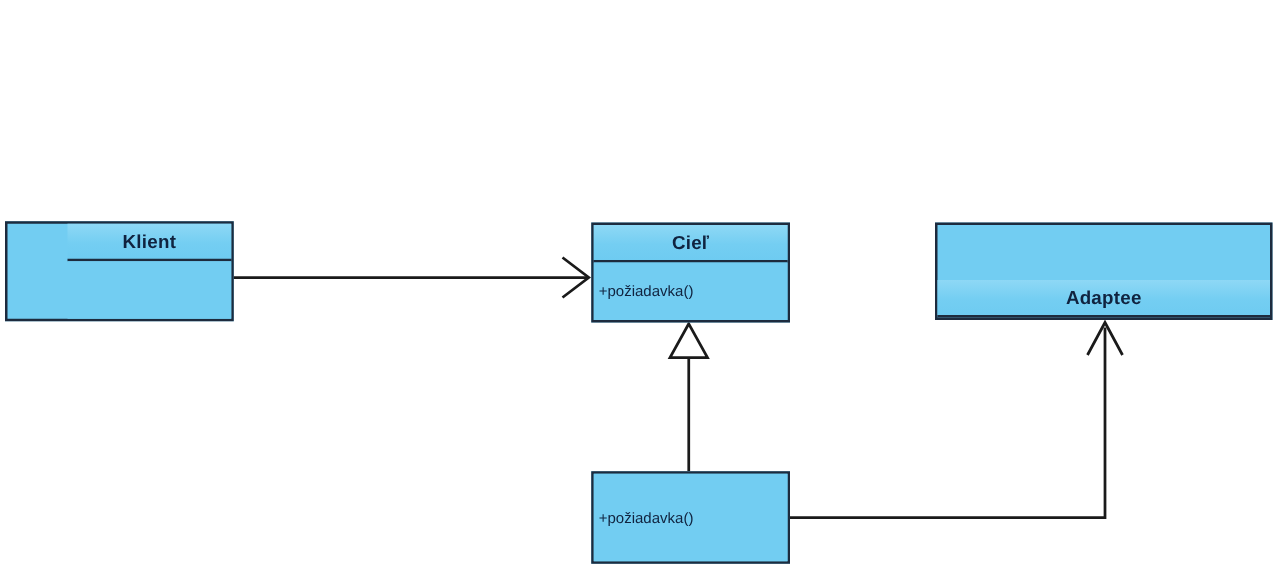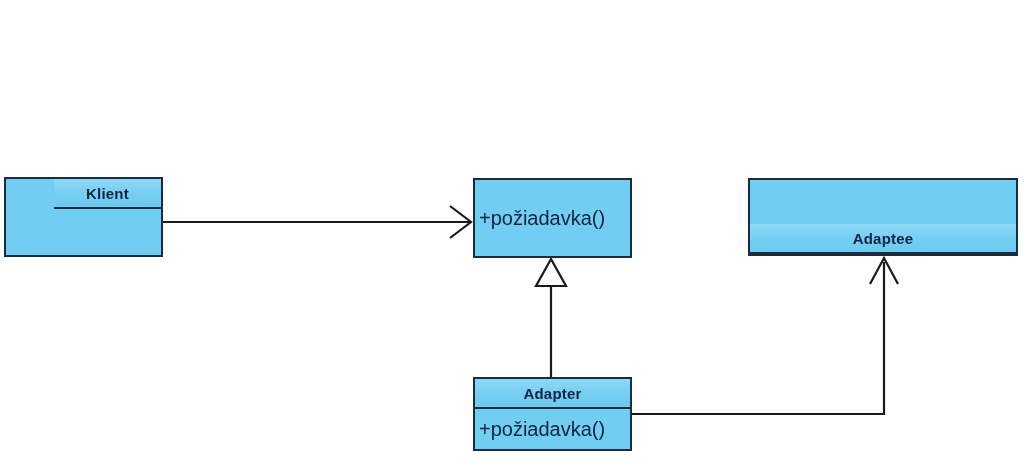--- a/index.html
+++ b/index.html
@@ -37,21 +37,21 @@
     justify-content: center;
     letter-spacing: 0.2px;
     height: 30px;
     flex: 0 0 auto;
   }
   .uml-body {
     box-sizing: border-box;
     flex: 1 1 auto;
     background: #72cdf2;
     color: #10233f;
-    font-size: 20px;
+    font-size: 12px;
     display: flex;
     align-items: center;
     padding-left: 4px;
     overflow: hidden;
     white-space: nowrap;
   }
   .uml-body.empty {
     padding: 0;
   }
   #links {
@@ -97,31 +97,31 @@
       <line class="link-line" x1="551" y1="377" x2="551" y2="284"></line>
       <polygon class="arrow-hollow" points="551,259 536,286 566,286"></polygon>
     </g>
 
     <g>
       <polyline class="link-line" points="632,414 884,414 884,262"></polyline>
       <polyline class="arrow-open" points="870,284 884,258 898,284"></polyline>
     </g>
   </svg>
 
-  <div class="uml-class" style="left:4px; top:177px; width:159px; height:80px;padding-left:48px;">
+  <div class="uml-class" style="left:4px; top:177px; width:183px; height:80px;padding-left:48px;">
     <div class="uml-header">Klient</div>
     <div class="uml-body empty"></div>
   </div>
 
   <div class="uml-class" style="left:473px; top:178px; width:159px; height:80px;">
+    <div class="uml-header">Cieľ</div>
     <div class="uml-body">+požiadavka()</div>
   </div>
 
   <div class="uml-class" style="left:748px; top:178px; width:270px; height:78px;justify-content:flex-end;">
     <div class="uml-header">Adaptee</div>
   </div>
 
   <div class="uml-class" style="left:473px; top:377px; width:159px; height:74px;">
-    <div class="uml-header">Adapter</div>
     <div class="uml-body">+požiadavka()</div>
   </div>
 
 </div>
 
 </body></html>

